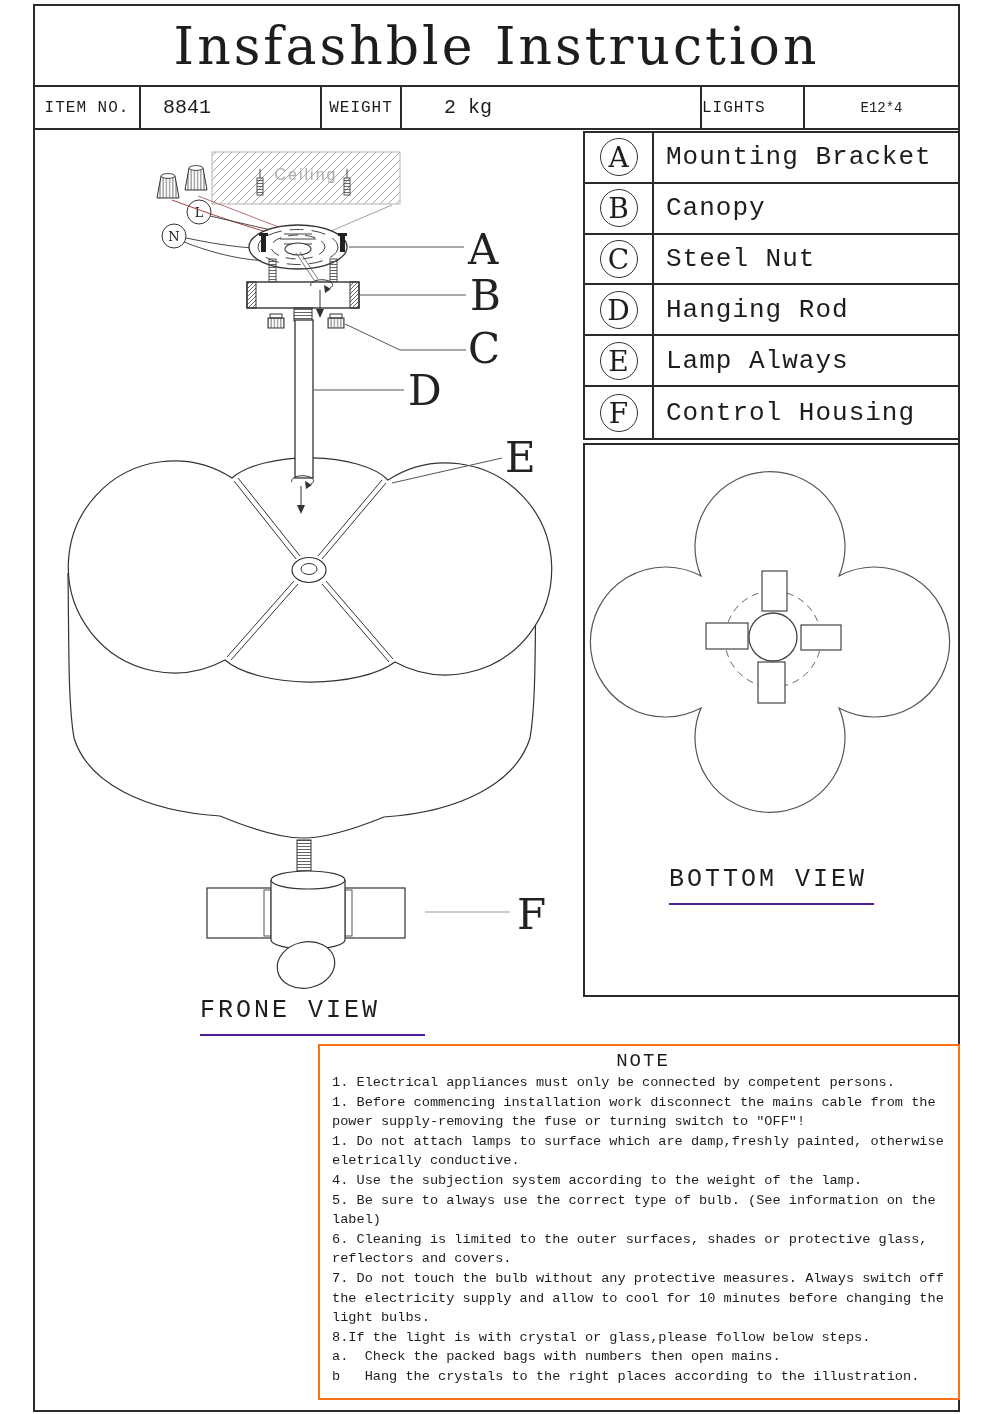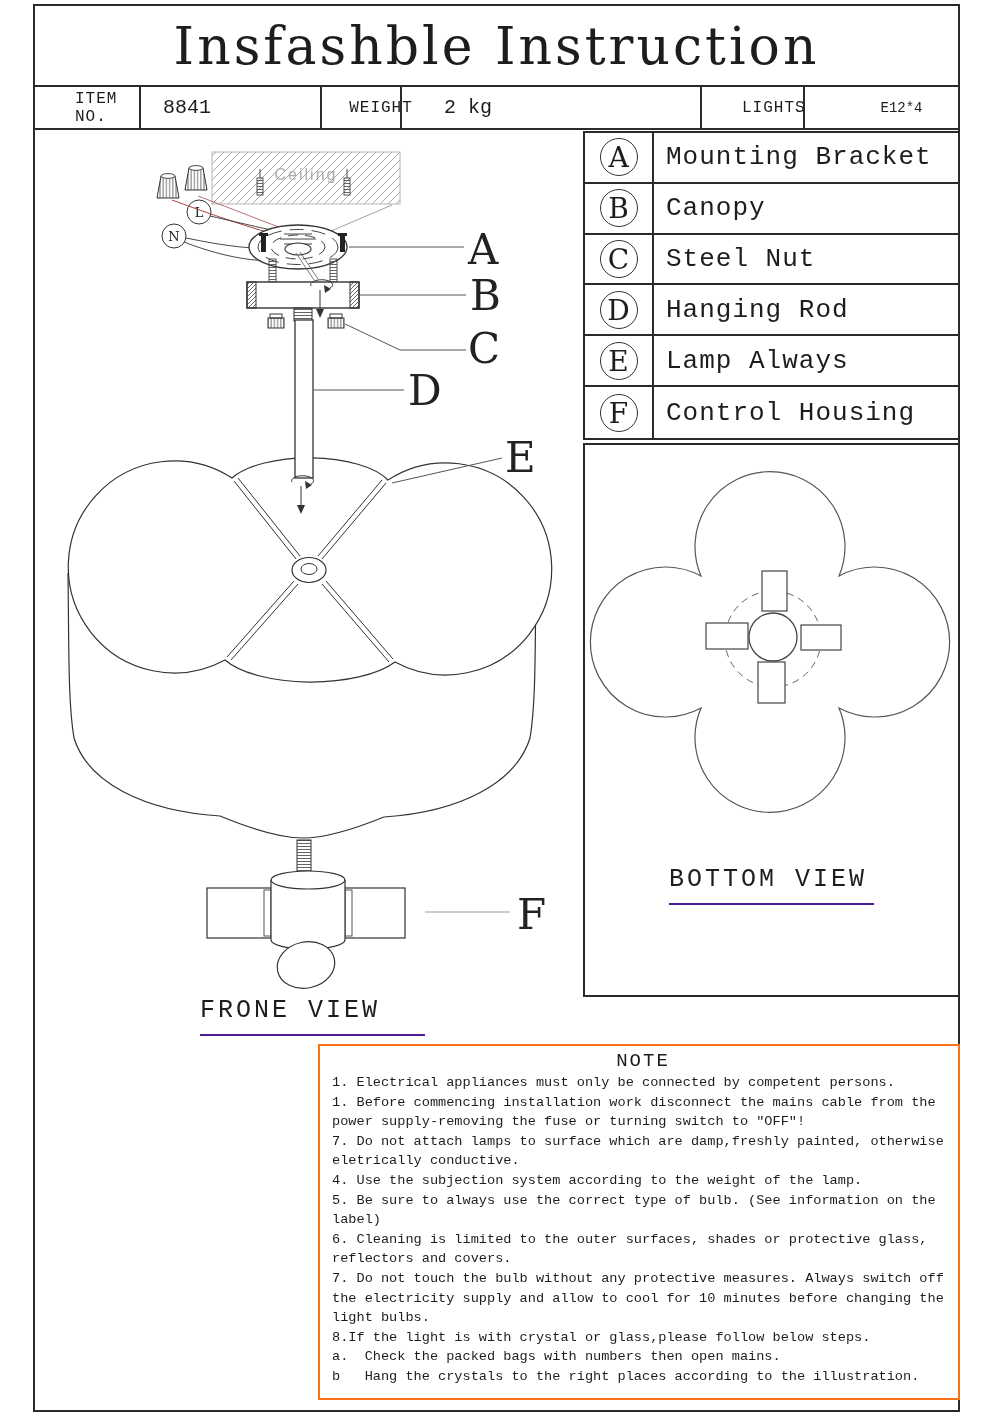--- a/index.html
+++ b/index.html
@@ -5,21 +5,21 @@
   html,body{margin:0;padding:0;background:#e8e8e8;}
   .page{position:relative;width:1000px;height:1414px;background:#ffffff;
         font-family:"Liberation Mono","DejaVu Sans Mono",monospace;color:#1d1d1d;overflow:hidden;}
   .frame{position:absolute;left:33px;top:4px;width:927px;height:1408px;border:2px solid #2b2b2b;box-sizing:border-box;}
   .hline{position:absolute;height:2px;background:#2b2b2b;}
 
   .title-box{position:absolute;left:35px;top:6px;width:923px;height:79px;display:flex;align-items:center;justify-content:center;}
   .title{font-family:"DejaVu Serif","Liberation Serif",serif;font-size:52px;letter-spacing:3px;white-space:nowrap;}
 
   .info-row{position:absolute;left:35px;top:87px;width:923px;height:41px;display:flex;align-items:stretch;}
-  .info-cell{display:flex;align-items:center;box-sizing:border-box;padding-left:40px;}
+  .info-cell{display:flex;align-items:center;box-sizing:border-box;}
   .ic-b{border-right:2px solid #2b2b2b;}
   .lbl{font-size:16px;letter-spacing:1px;}
   .val{font-size:20px;}
 
   .parts-table{position:absolute;left:583px;top:131px;width:377px;height:309px;border:2px solid #2b2b2b;
                box-sizing:border-box;display:grid;grid-template-rows:repeat(6,1fr);}
   .part-row{display:flex;align-items:center;border-bottom:2px solid #2b2b2b;box-sizing:border-box;}
   .part-row:last-child{border-bottom:none;}
   .part-key-cell{width:69px;height:100%;display:flex;align-items:center;justify-content:center;
                  border-right:2px solid #2b2b2b;box-sizing:border-box;flex:none;}
@@ -272,21 +272,21 @@
       </g>
       <circle cx="188" cy="192" r="24" fill="#fff" stroke="#444" stroke-width="1.3"></circle>
     </svg>
     <div class="caption bv-caption">BOTTOM VIEW</div>
   </div>
 
   <div class="note-box">
     <div class="note-heading">NOTE</div>
     <div class="note-line">1. Electrical appliances must only be connected by competent persons.</div>
     <div class="note-line">1. Before commencing installation work disconnect the mains cable from the power supply-removing the fuse or turning switch to ″OFF″!</div>
-    <div class="note-line">7. Do not attach lamps to surface which are damp,freshly painted, otherwise eletrically conductive.</div>
+    <div class="note-line">1. Do not attach lamps to surface which are damp,freshly painted, otherwise eletrically conductive.</div>
     <div class="note-line">4. Use the subjection system according to the weight of the lamp.</div>
     <div class="note-line">5. Be sure to always use the correct type of bulb. (See information on the label)</div>
     <div class="note-line">6. Cleaning is limited to the outer surfaces, shades or protective glass, reflectors and covers.</div>
     <div class="note-line">7. Do not touch the bulb without any protective measures. Always switch off the electricity supply and allow to cool for 10 minutes before changing the light bulbs.</div>
     <div class="note-line">8.If the light is with crystal or glass,please follow below steps.</div>
     <div class="note-line">a.  Check the packed bags with numbers then open mains.</div>
     <div class="note-line">b   Hang the crystals to the right places according to the illustration.</div>
   </div>
 </div>
 

